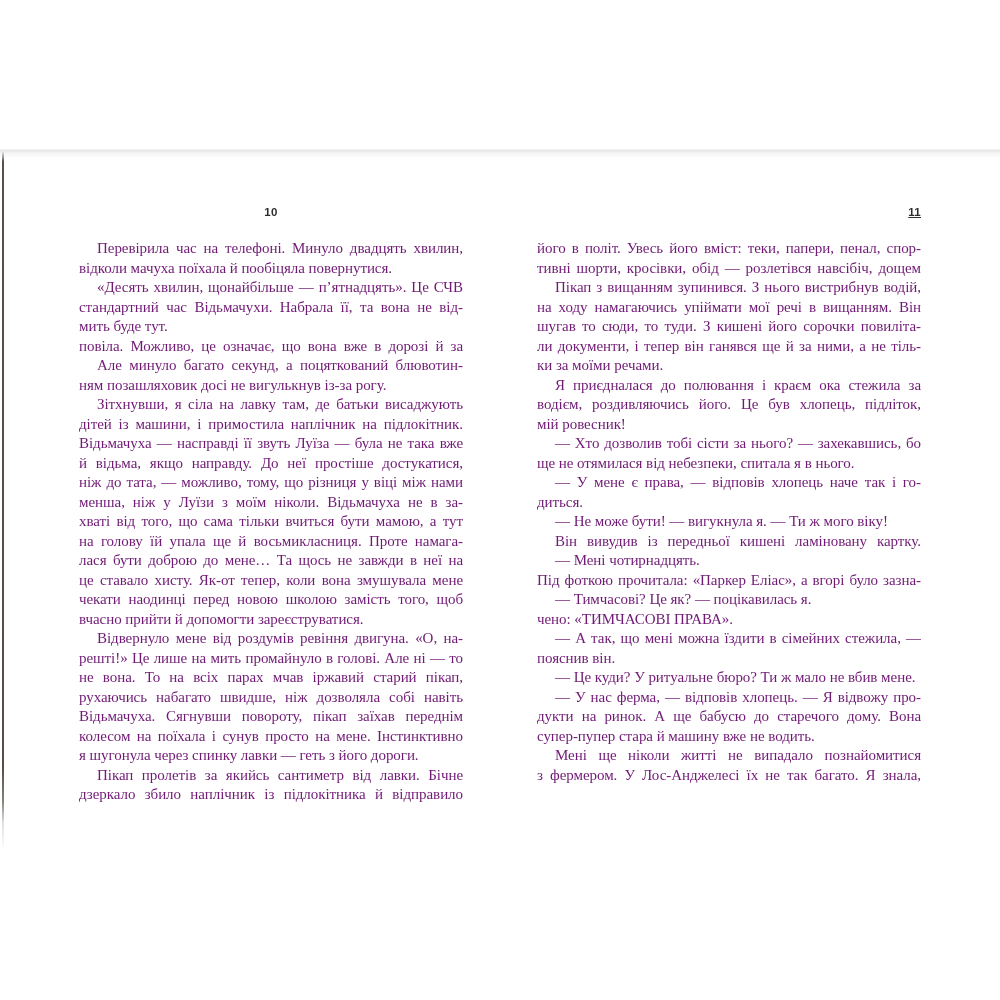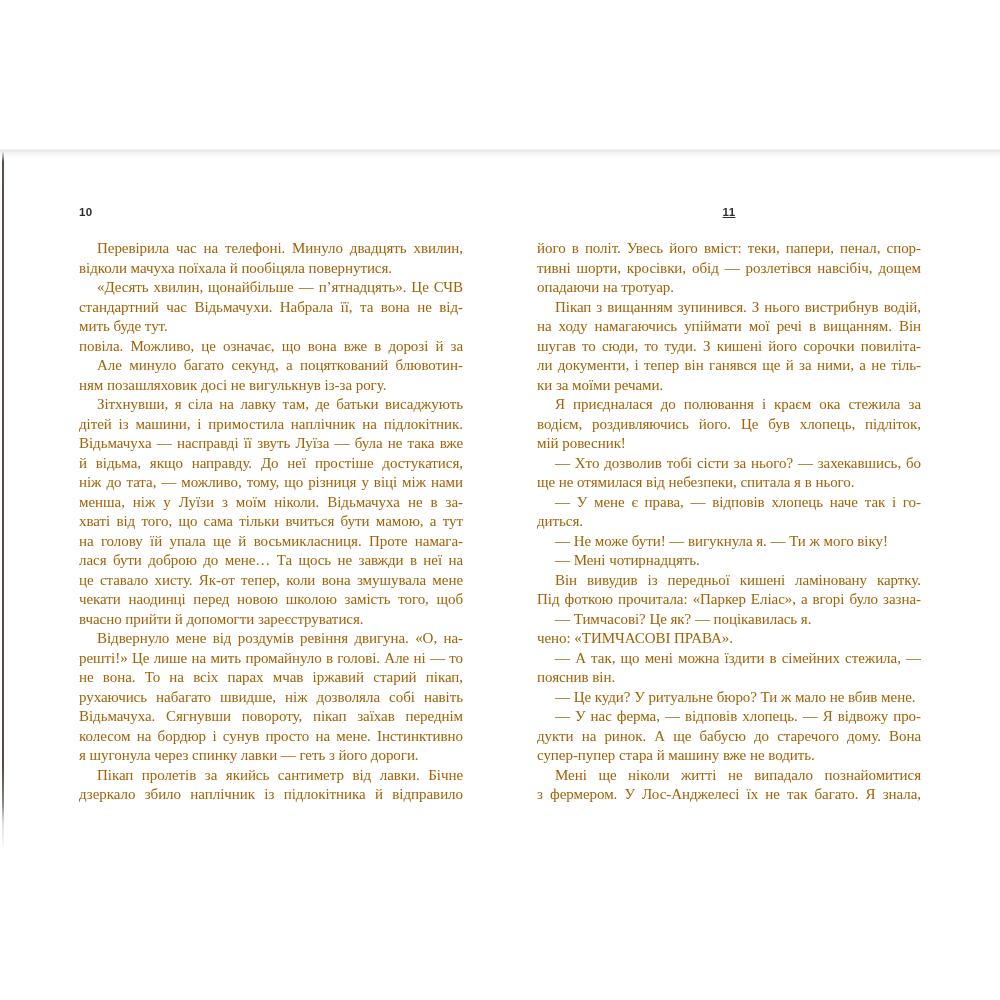--- a/index.html
+++ b/index.html
@@ -56,34 +56,35 @@
   .pagenum {
     position: absolute;
     top: 0;
     left: 0;
     width: 100%;
     font-family: "Liberation Sans", sans-serif;
     font-weight: bold;
     font-size: 11.5px;
     letter-spacing: 0.3px;
     color: #2e2e2e;
+    text-align: center;
   }
-  .pagenum.num-right { text-align: center; text-decoration: underline; }
+  .pagenum.num-right { text-align: right; text-decoration: underline; }
   .body {
     position: absolute;
     top: 33px;
     left: 0;
     width: 100%;
   }
   .line {
     font-family: "Liberation Serif", serif;
     font-size: 15px;
     line-height: 19.5px;
     height: 19.5px;
-    color: #a16207;
+    color: #701a75;
     letter-spacing: -0.05px;
     text-align: left;
     white-space: normal;
     overflow: hidden;
   }
   .line.just {
     text-align: justify;
     text-align-last: justify;
   }
   .line.ind { text-indent: 18px; }
@@ -117,48 +118,47 @@
         <div class="line just">на голову їй упала ще й восьмикласниця. Проте намага-</div>
         <div class="line just">лася бути доброю до мене… Та щось не завжди в неї на</div>
         <div class="line just">це ставало хисту. Як-от тепер, коли вона змушувала мене</div>
         <div class="line just">чекати наодинці перед новою школою замість того, щоб</div>
         <div class="line">вчасно прийти й допомогти зареєструватися.</div>
         <div class="line just ind">Відвернуло мене від роздумів ревіння двигуна. «О, на-</div>
         <div class="line just">решті!» Це лише на мить промайнуло в голові. Але ні — то</div>
         <div class="line just">не вона. То на всіх парах мчав іржавий старий пікап,</div>
         <div class="line just">рухаючись набагато швидше, ніж дозволяла собі навіть</div>
         <div class="line just">Відьмачуха. Сягнувши повороту, пікап заїхав переднім</div>
-        <div class="line just">колесом на бордюр і сунув просто на мене. Інстинктивно</div>
+        <div class="line just">колесом на поїхала і сунув просто на мене. Інстинктивно</div>
         <div class="line">я шугонула через спинку лавки — геть з його дороги.</div>
         <div class="line just ind">Пікап пролетів за якийсь сантиметр від лавки. Бічне</div>
         <div class="line just">дзеркало збило наплічник із підлокітника й відправило</div>
       </div>
   </div>
 
   <div class="page right-page">
     <div class="pagenum num-right">11</div>
     <div class="body">
         <div class="line just">його в політ. Увесь його вміст: теки, папери, пенал, спор-</div>
         <div class="line just">тивні шорти, кросівки, обід — розлетівся навсібіч, дощем</div>
-        <div class="line">опадаючи на тротуар.</div>
         <div class="line just ind">Пікап з вищанням зупинився. З нього вистрибнув водій,</div>
         <div class="line just">на ходу намагаючись упіймати мої речі в вищанням. Він</div>
         <div class="line just">шугав то сюди, то туди. З кишені його сорочки повиліта-</div>
         <div class="line just">ли документи, і тепер він ганявся ще й за ними, а не тіль-</div>
         <div class="line">ки за моїми речами.</div>
         <div class="line just ind">Я приєдналася до полювання і краєм ока стежила за</div>
         <div class="line just">водієм, роздивляючись його. Це був хлопець, підліток,</div>
         <div class="line">мій ровесник!</div>
         <div class="line just ind">— Хто дозволив тобі сісти за нього? — захекавшись, бо</div>
         <div class="line">ще не отямилася від небезпеки, спитала я в нього.</div>
         <div class="line just ind">— У мене є права, — відповів хлопець наче так і го-</div>
         <div class="line">диться.</div>
         <div class="line ind">— Не може бути! — вигукнула я. — Ти ж мого віку!</div>
+        <div class="line just ind">Він вивудив із передньої кишені ламіновану картку.</div>
         <div class="line ind">— Мені чотирнадцять.</div>
-        <div class="line just ind">Він вивудив із передньої кишені ламіновану картку.</div>
         <div class="line just">Під фоткою прочитала: «Паркер Еліас», а вгорі було зазна-</div>
         <div class="line ind">— Тимчасові? Це як? — поцікавилась я.</div>
         <div class="line">чено: «ТИМЧАСОВІ ПРАВА».</div>
         <div class="line just ind">— А так, що мені можна їздити в сімейних стежила, —</div>
         <div class="line">пояснив він.</div>
         <div class="line ind">— Це куди? У ритуальне бюро? Ти ж мало не вбив мене.</div>
         <div class="line just ind">— У нас ферма, — відповів хлопець. — Я відвожу про-</div>
         <div class="line just">дукти на ринок. А ще бабусю до старечого дому. Вона</div>
         <div class="line">супер-пупер стара й машину вже не водить.</div>
         <div class="line just ind">Мені ще ніколи житті не випадало познайомитися</div>

